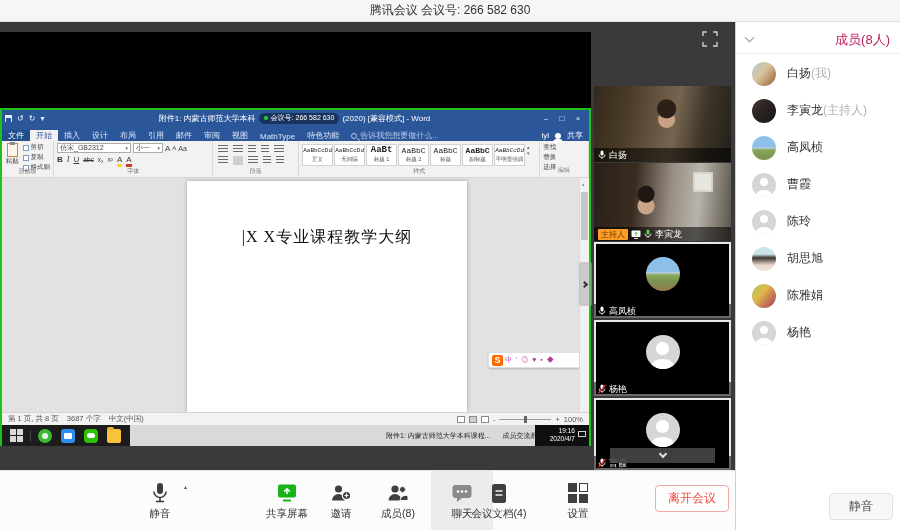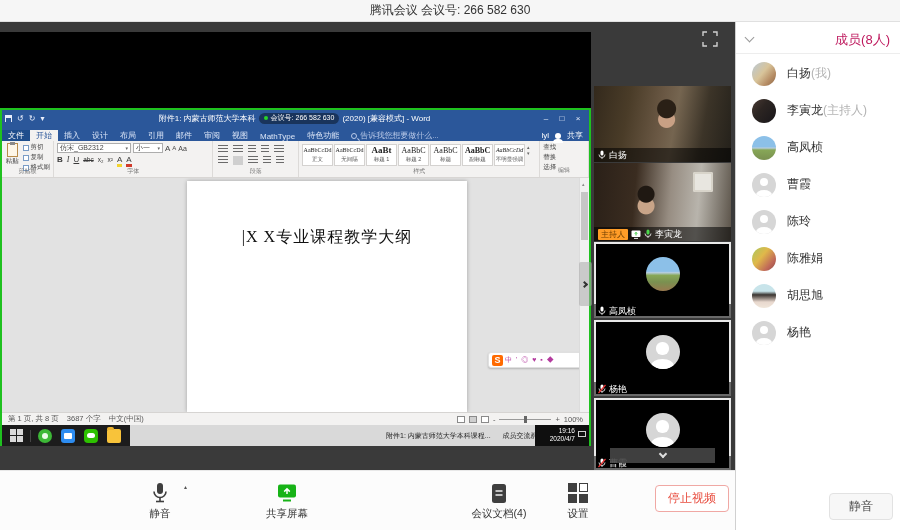--- a/index.html
+++ b/index.html
@@ -59,21 +59,21 @@
   .hl-a { border-bottom:3px solid #f3d430; }
   .col-a { border-bottom:3px solid #d03a2a; }
 
   .g-para { width:86px; }
   .para-row { display:flex; gap:5px; margin:2px 0 0 2px; }
   .licon { width:10px; height:9px; background:repeating-linear-gradient(#6a6a6a 0 1px, transparent 1px 3px); cursor:pointer; }
   .licon.short { width:8px; }
 
   .g-styles { width:242px; display:flex; align-items:flex-start; padding-top:3px; }
   .style-cell { width:31px; height:22px; background:#fff; border:1px solid #d4d2d0; margin-right:1px; text-align:center; overflow:hidden; cursor:pointer; }
-  .style-cell .samp { font-family:Liberation Serif, serif; font-size:6px; line-height:11px; white-space:nowrap; color:#222; }
+  .style-cell .samp { font-family:Liberation Mono, monospace; font-size:6px; line-height:11px; white-space:nowrap; color:#222; }
   .style-cell .sname { font-size:5.5px; color:#555; white-space:nowrap; }
   .style-arrows { display:flex; flex-direction:column; font-size:5px; color:#666; margin-left:1px; }
 
   .g-edit { width:49px; }
   .g-edit div { margin-bottom:1px; white-space:nowrap; cursor:pointer; }
 
   
   .w-doc { height:234px; background:#e2e2e2; position:relative; overflow:hidden; }
   .page { position:absolute; left:185px; top:3px; width:280px; height:231px; background:#fff; box-shadow:0 0 4px rgba(0,0,0,.28); text-align:center; }
   .doc-title { margin-top:46px; font-family:"Liberation Serif",serif; font-size:16px; letter-spacing:1px; color:#111; }
@@ -504,27 +504,27 @@
       <span class="m-av av-default"></span>
       <span class="m-name">曹霞</span>
       <span class="m-suffix"></span>
     </div>
     <div class="m-row">
       <span class="m-av av-default"></span>
       <span class="m-name">陈玲</span>
       <span class="m-suffix"></span>
     </div>
     <div class="m-row">
+      <span class="m-av avp-7"></span>
+      <span class="m-name">胡思旭</span>
+      <span class="m-suffix"></span>
+    </div>
+    <div class="m-row">
       <span class="m-av avp-6"></span>
       <span class="m-name">陈雅娟</span>
-      <span class="m-suffix"></span>
-    </div>
-    <div class="m-row">
-      <span class="m-av avp-7"></span>
-      <span class="m-name">胡思旭</span>
       <span class="m-suffix"></span>
     </div>
     <div class="m-row">
       <span class="m-av av-default"></span>
       <span class="m-name">杨艳</span>
       <span class="m-suffix"></span>
     </div>
   </div>
   <div class="s-mute-btn">静音</div>
 </div>
@@ -549,22 +549,56 @@
     <div class="ic">
         <svg width="22" height="20" viewBox="0 0 22 20">
           <rect x="2" y="1.5" width="18" height="13" rx="2" fill="#17b317"></rect>
           <path d="M11 11 V6 M8.2 8.6 L11 5.8 l2.8 2.8" stroke="#fff" fill="none" stroke-width="1.5"></path>
           <line x1="7" y1="17.5" x2="15" y2="17.5" stroke="#17b317" stroke-width="2"></line>
         </svg>
       </div>
     <div class="lbl">共享屏幕</div>
   </div>
 
-
-
+  <div class="titem" style="left:310px">
+    <div class="ic">
+        <svg width="22" height="20" viewBox="0 0 22 20">
+          <circle cx="8.5" cy="6" r="3.6" fill="#3f3f3f"></circle>
+          <path d="M2 17.5 a6.5 6.5 0 0 1 13 0 z" fill="#3f3f3f"></path>
+          <circle cx="16.5" cy="12.5" r="4.2" fill="#3f3f3f" stroke="#fcfcfc" stroke-width="1.2"></circle>
+          <path d="M16.5 10.5 v4 M14.5 12.5 h4" stroke="#fcfcfc" stroke-width="1.2"></path>
+        </svg>
+      </div>
+    <div class="lbl">邀请</div>
+  </div>
+
+  <div class="titem" style="left:367px">
+    <div class="ic">
+        <svg width="24" height="20" viewBox="0 0 24 20">
+          <circle cx="9" cy="6" r="3.6" fill="#3f3f3f"></circle>
+          <path d="M2.5 17.5 a6.5 6.5 0 0 1 13 0 z" fill="#3f3f3f"></path>
+          <circle cx="16.5" cy="6.5" r="3" fill="#3f3f3f" stroke="#fcfcfc" stroke-width="1"></circle>
+          <path d="M14 17.5 a5.5 5.5 0 0 1 8 -4.5 l0 4.5 z" fill="#3f3f3f" stroke="#fcfcfc" stroke-width="1"></path>
+        </svg>
+      </div>
+    <div class="lbl">成员(8)</div>
+  </div>
+
+  <div class="titem active" style="left:431px">
+    <div class="ic">
+        <svg width="22" height="20" viewBox="0 0 22 20">
+          <rect x="1.5" y="2" width="19" height="13" rx="3" fill="#8a8a8a"></rect>
+          <path d="M6 15 v4 l5 -4 z" fill="#8a8a8a"></path>
+          <circle cx="7" cy="8.5" r="1.3" fill="#fff"></circle>
+          <circle cx="11" cy="8.5" r="1.3" fill="#fff"></circle>
+          <circle cx="15" cy="8.5" r="1.3" fill="#fff"></circle>
+        </svg>
+      </div>
+    <div class="lbl">聊天</div>
+  </div>
 
   <div class="titem" style="left:468px">
     <div class="ic">
         <svg width="18" height="21" viewBox="0 0 18 21">
           <rect x="2" y="1" width="14" height="19" rx="2.5" fill="#3f3f3f"></rect>
           <line x1="5.5" y1="8" x2="12.5" y2="8" stroke="#fcfcfc" stroke-width="1.4"></line>
           <line x1="5.5" y1="12" x2="12.5" y2="12" stroke="#fcfcfc" stroke-width="1.4"></line>
         </svg>
       </div>
     <div class="lbl">会议文档(4)</div>
@@ -575,14 +609,14 @@
         <span class="set-grid">
           <i></i>
           <i class="hollow"></i>
           <i></i>
           <i></i>
         </span>
       </div>
     <div class="lbl">设置</div>
   </div>
 
-  <div class="leave-btn">停止视频</div>
+  <div class="leave-btn">离开会议</div>
 </div>
 
 </body></html>

